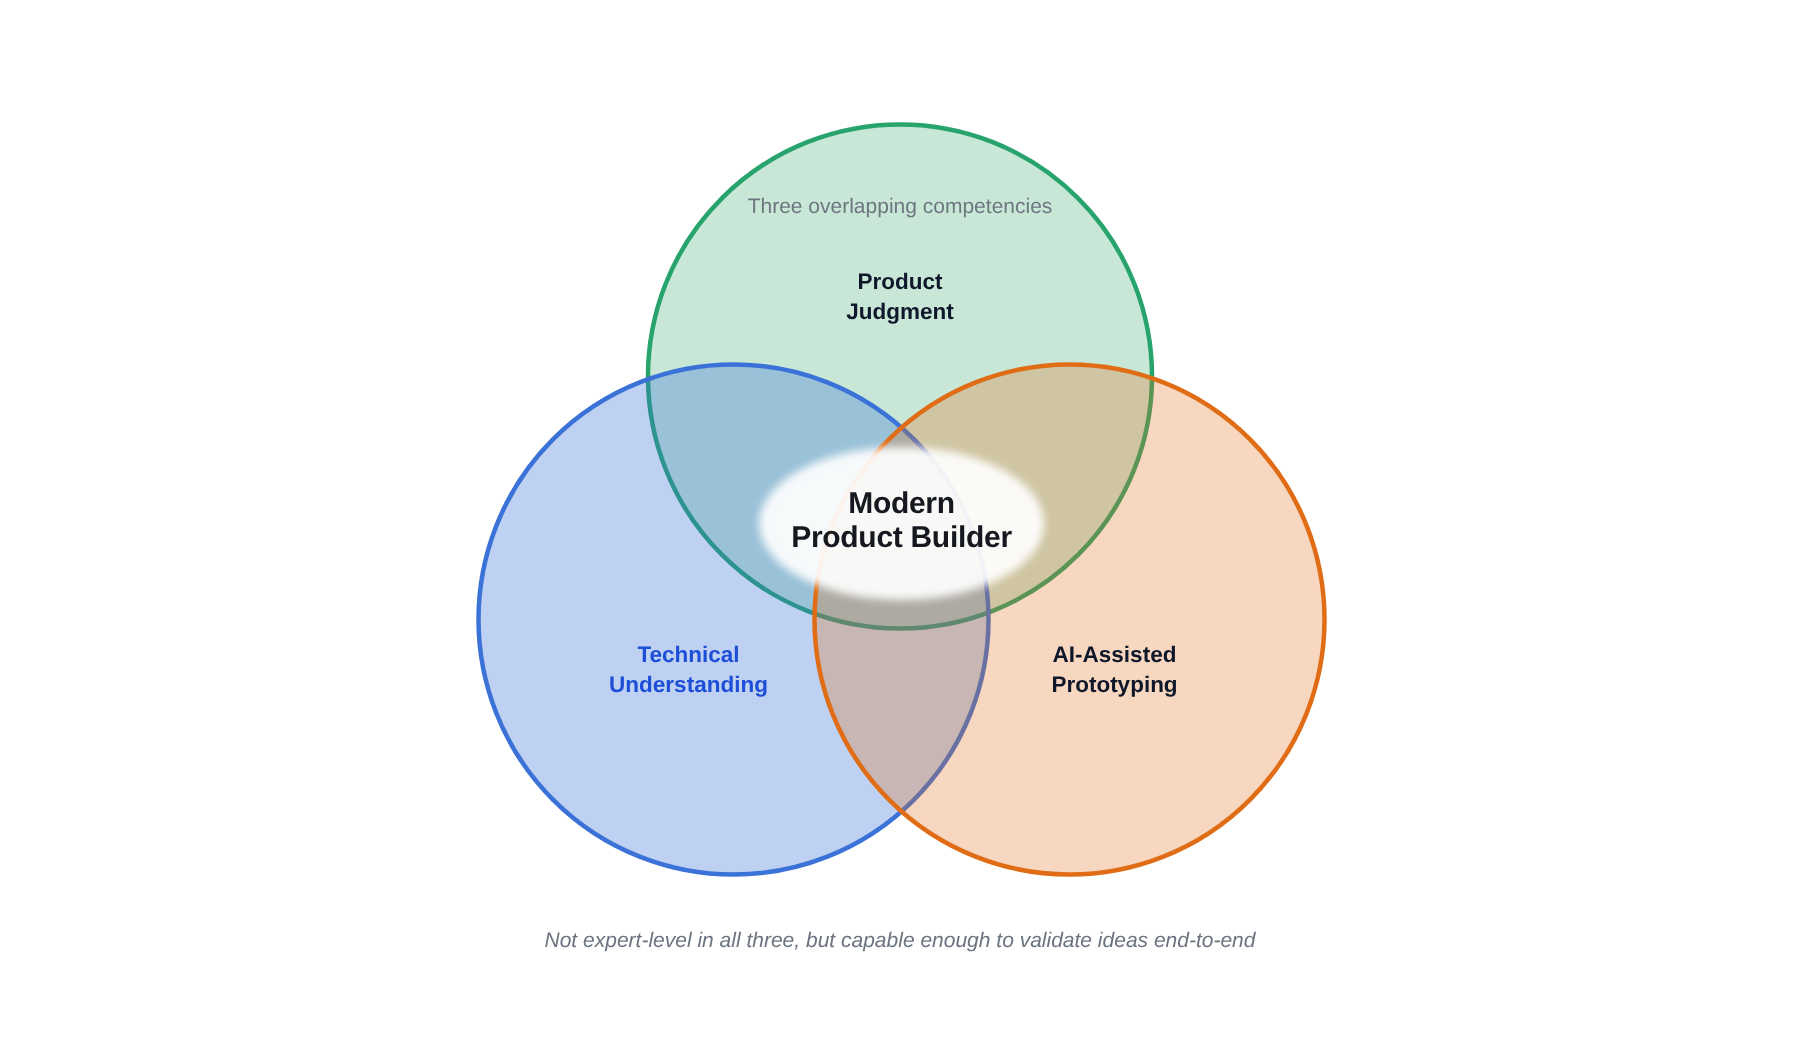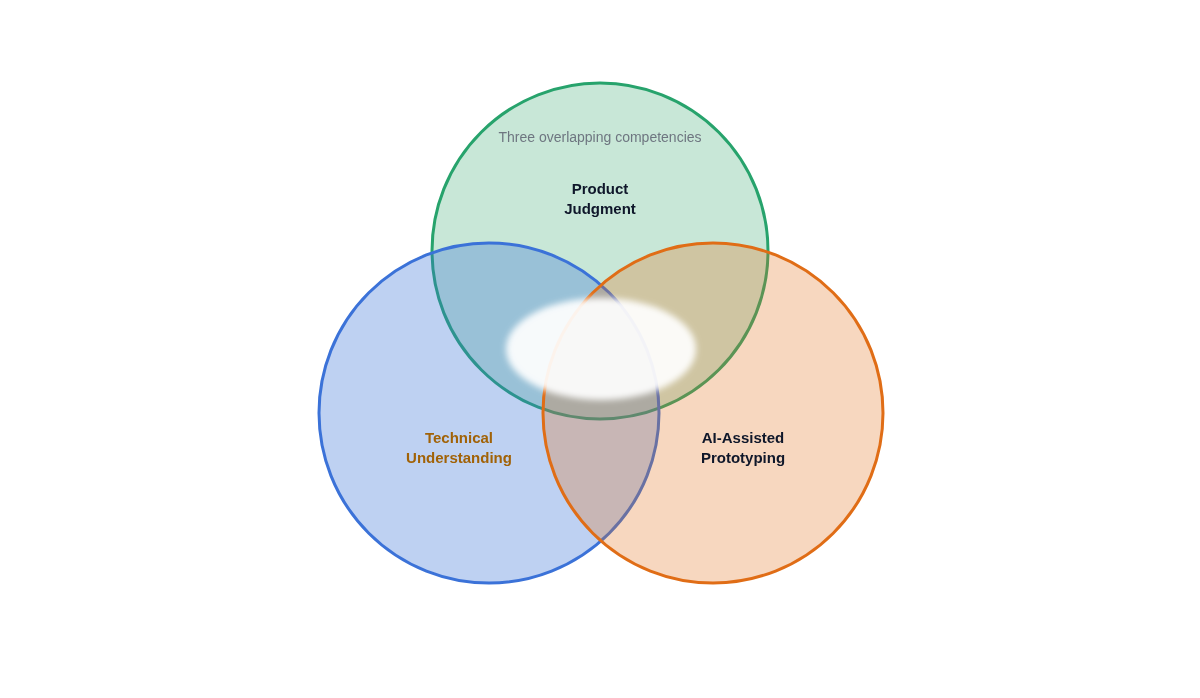--- a/index.html
+++ b/index.html
@@ -32,21 +32,21 @@
     top: 137px;
     font-size: 14px;
     color: #6e7680;
   }
   .lbl-circle {
     font-size: 15px;
     font-weight: 700;
     line-height: 1.3;
   }
   .lbl-green  { left: 600px; top: 198px; color: #0f172a; }
-  .lbl-blue   { left: 459px; top: 447px; color: #a16207; }
+  .lbl-blue   { left: 459px; top: 447px; color: #1d4ed8; }
   .lbl-orange { left: 743px; top: 447px; color: #0f172a; }
   .center-lbl {
     left: 601px;
     top: 348px;
     font-size: 20px;
     font-weight: 700;
     line-height: 1.16;
     letter-spacing: -0.2px;
     color: #15181e;
   }
@@ -84,15 +84,18 @@
 
   <div class="lbl lbl-circle lbl-green">Product
 Judgment</div>
 
   <div class="lbl lbl-circle lbl-blue">Technical
 Understanding</div>
 
   <div class="lbl lbl-circle lbl-orange">AI-Assisted
 Prototyping</div>
 
+  <div class="lbl center-lbl">Modern
+Product Builder</div>
 
+  <div class="lbl caption">Not expert-level in all three, but capable enough to validate ideas end-to-end</div>
 
 </div>
 
 </body></html>

